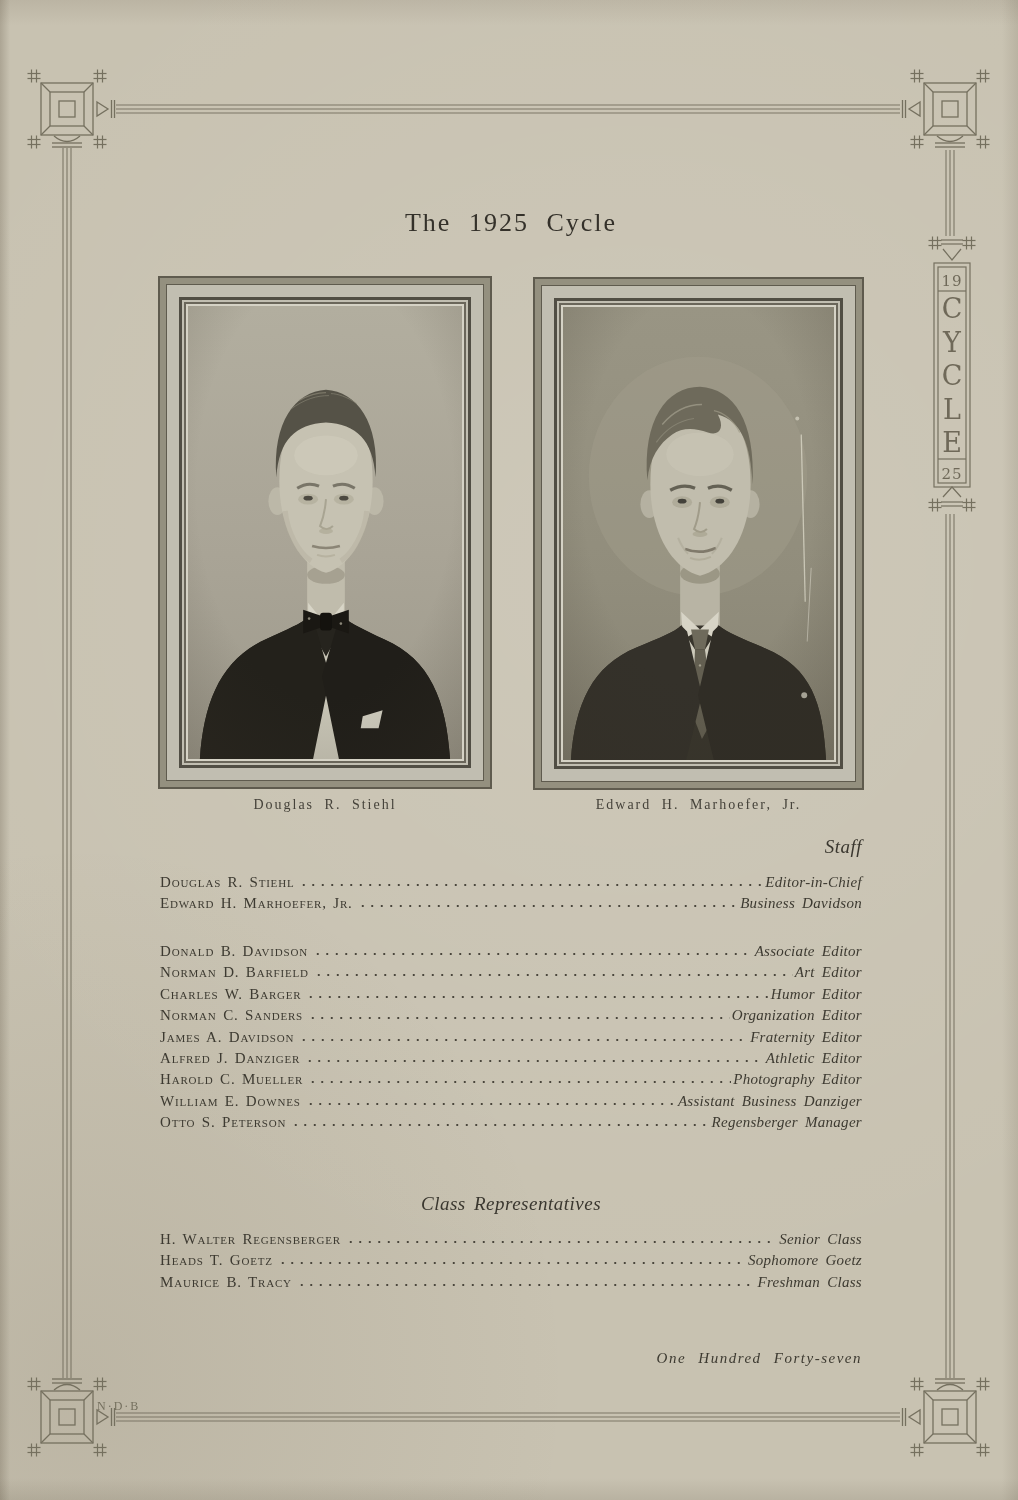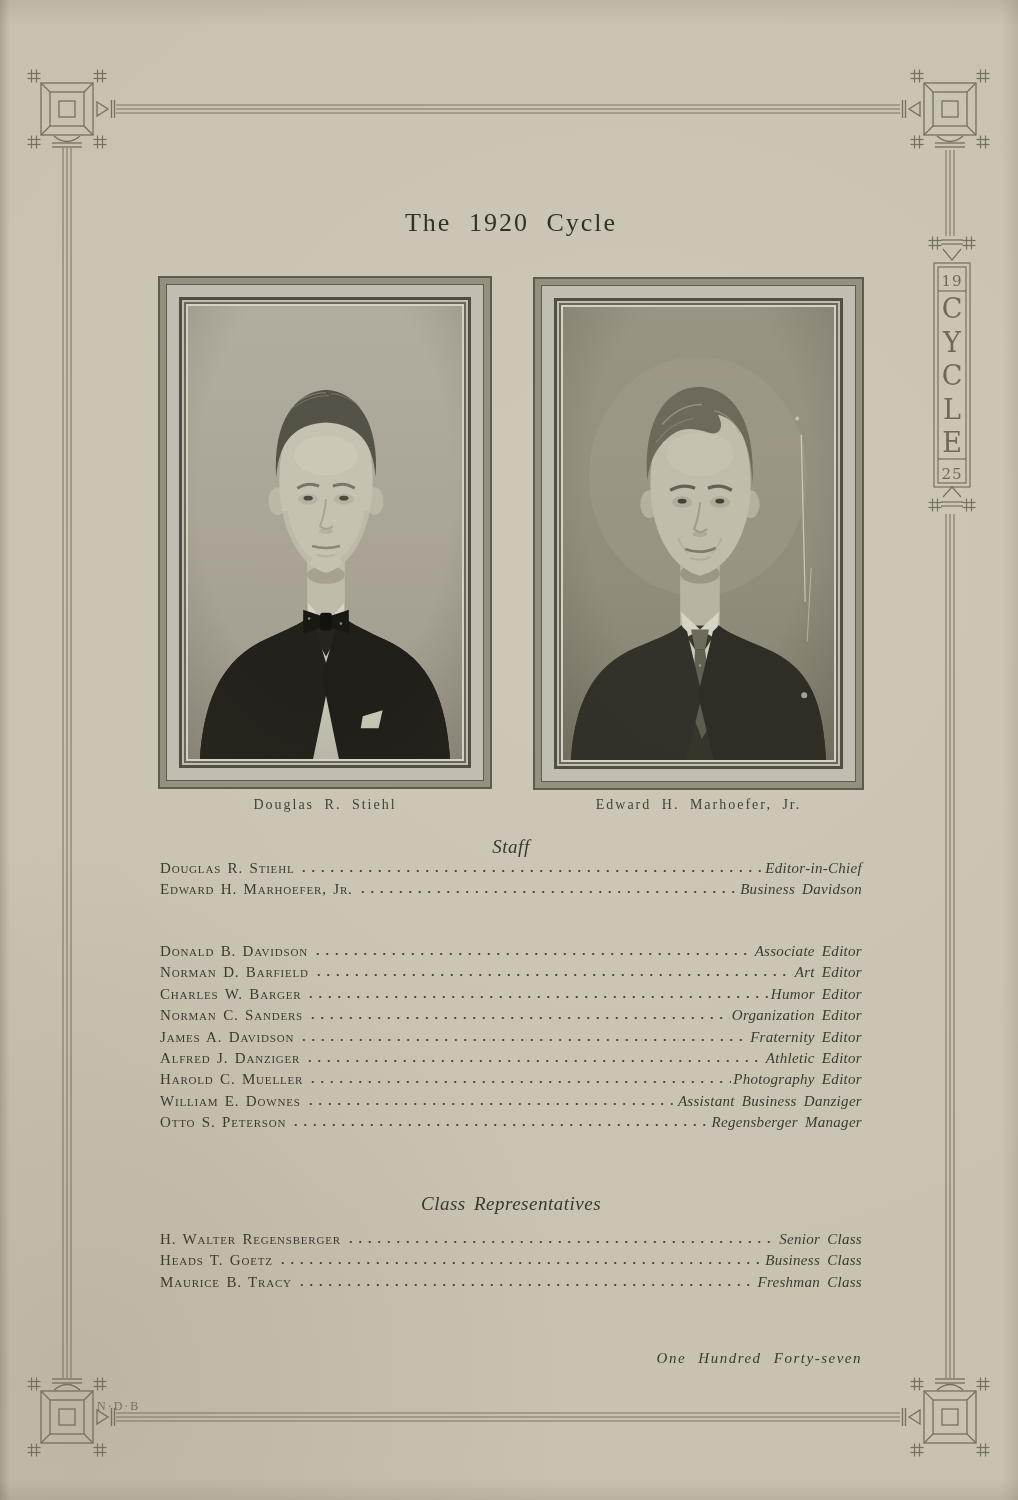--- a/index.html
+++ b/index.html
@@ -27,21 +27,21 @@
   .photo .inner2{box-sizing:border-box;height:100%;border:2px solid #6a665a;background:#d5d2c5;padding:2px;}
   .photo svg{display:block;width:100%;height:100%;}
   .photo.left{left:158px;top:276px;width:334px;height:513px;}
   .photo.right{left:533px;top:277px;width:331px;height:513px;}
   .caption{position:absolute;top:797px;font-size:14px;line-height:16px;letter-spacing:2px;word-spacing:5px;text-align:center;color:#45423a;}
   .caption.left{left:158px;width:334px;}
   .caption.right{left:533px;width:331px;}
   
   .section{position:absolute;left:160px;width:702px;}
   .section h2{margin:0;font-size:19px;line-height:22px;font-style:italic;font-weight:normal;text-align:center;letter-spacing:0.5px;word-spacing:3px;color:#3a372f;}
-  .sec-staff{top:836px;}  .sec-staff h2{}
+  .sec-staff{top:836px;}  .sec-staff h2{margin-bottom:14px;text-align:right;}
   .sec-dept{top:941px;}   .sec-dept h2{margin-bottom:14px;}
   .sec-class{top:1193px;} .sec-class h2{margin-bottom:14px;}
   .row{display:flex;align-items:baseline;line-height:21.4px;}
   .row .nm{font-variant:small-caps;font-size:15px;letter-spacing:0.8px;word-spacing:2px;white-space:nowrap;}
   .row .rl{font-style:italic;font-size:15px;letter-spacing:0.3px;word-spacing:3px;white-space:nowrap;}
   .row .leader{
     flex:1;height:4px;margin:0 2px 0 3px;
     background-image:radial-gradient(circle,#4a463c 1.1px,rgba(0,0,0,0) 1.45px);
     background-size:9.5px 4px;background-repeat:repeat-x;background-position:2px 60%;
   }
@@ -119,21 +119,21 @@
       <text class="spine-letter" x="0" y="352" text-anchor="middle">Y</text>
       <text class="spine-letter" x="0" y="385" text-anchor="middle">C</text>
       <text class="spine-letter" x="0" y="419" text-anchor="middle">L</text>
       <text class="spine-letter" x="0" y="452" text-anchor="middle">E</text>
       <text class="spine-num" x="0" y="479" text-anchor="middle">25</text>
     </g>
 
     <text class="artist-sig" x="97" y="1410" text-anchor="start">N·D·B</text>
   </svg>
 
-  <div class="title">The 1920 Cycle</div>
+  <div class="title">The 1925 Cycle</div>
 
   <div class="photo left">
     <div class="mat">
       <div class="inner">
         <div class="inner2">
           <svg viewBox="0 0 276 455" preserveAspectRatio="none" aria-hidden="true">
             <defs>
               <linearGradient id="bgL" x1="0" y1="0" x2="0" y2="1">
                 <stop offset="0" stop-color="#b2ae9f"></stop>
                   <stop offset="0.55" stop-color="#a9a496"></stop>
@@ -316,21 +316,21 @@
   <div class="section sec-class">
     <h2>Class Representatives</h2>
     <div class="row">
       <span class="nm">H. Walter Regensberger</span>
       <span class="leader"></span>
       <span class="rl">Senior Class</span>
     </div>
     <div class="row">
       <span class="nm">Heads T. Goetz</span>
       <span class="leader"></span>
-      <span class="rl">Business Class</span>
+      <span class="rl">Sophomore Goetz</span>
     </div>
     <div class="row">
       <span class="nm">Maurice B. Tracy</span>
       <span class="leader"></span>
       <span class="rl">Freshman Class</span>
     </div>
   </div>
 
   <div class="folio">One Hundred Forty-seven</div>
 

